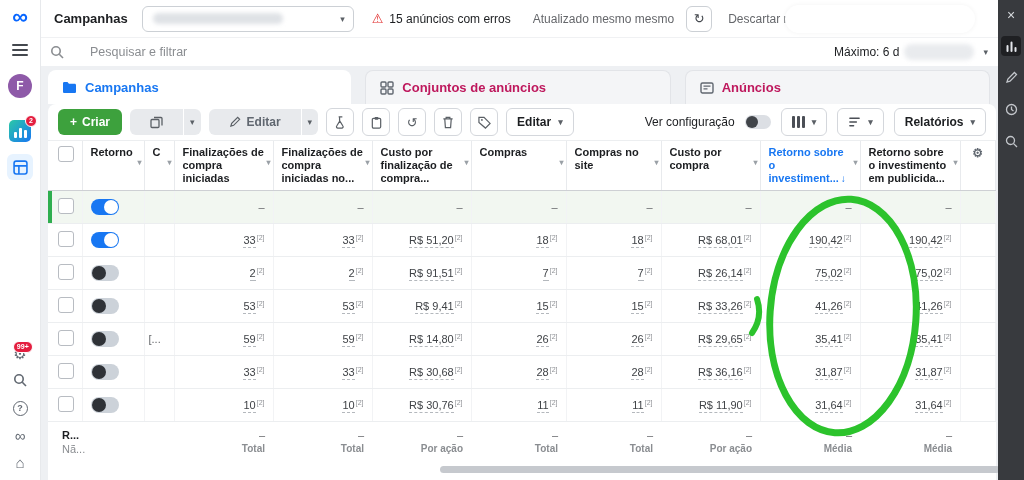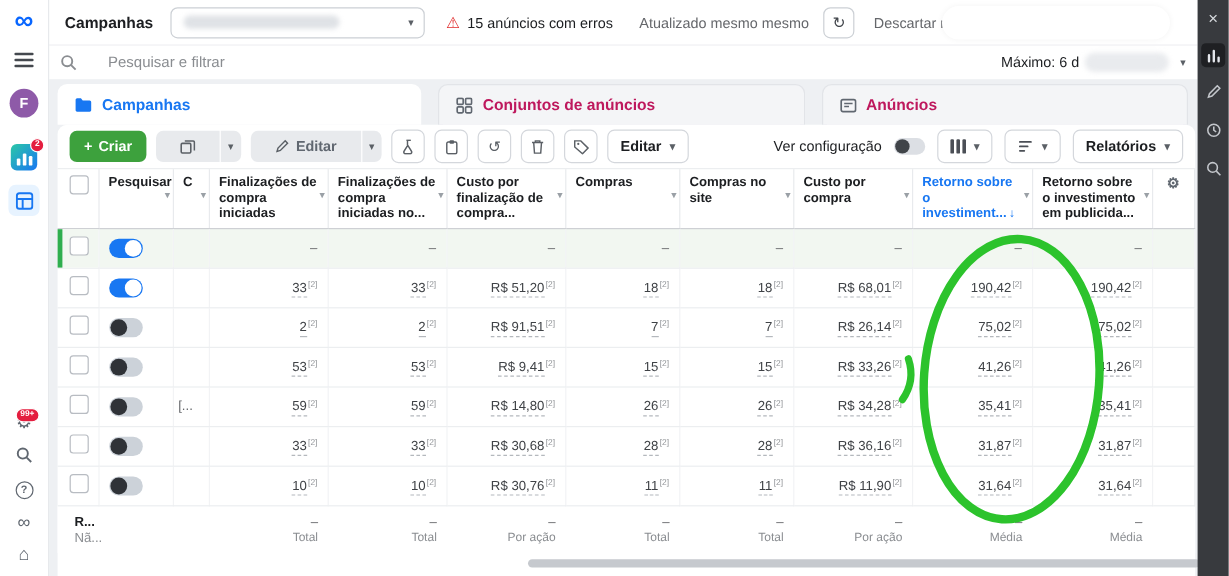--- a/index.html
+++ b/index.html
@@ -120,21 +120,21 @@
   td.val-cell{text-align:right;padding:0 8px;color:#3f4246;white-space:nowrap;}
   .metric{border-bottom:1px dashed #b4b8bd;padding-bottom:1px;cursor:pointer;color:#3f4246;}
   sup.fn{font-size:7px;color:#8f9296;margin-left:1px;}
   .dash{color:#65676b;}
   tfoot td{border-top:1px solid #ced0d4;height:40px;background:#fff;vertical-align:middle;}
   td.foot-name{padding:4px 8px 4px 14px;}
   .fn-top{font-weight:bold;font-size:11px;color:#1c1e21;}
   .fn-bot{font-size:11px;color:#8a8d91;margin-top:2px;}
   td.foot-val{text-align:right;padding:3px 8px;}
   .fv-v{color:#65676b;font-size:11px;}
-  .fv-c{color:#8a8d91;font-size:10px;margin-top:2px;}
+  .fv-c{color:#8a8d91;font-size:10px;margin-top:2px;font-weight:bold;}
   
   .hscroll{position:absolute;left:392px;bottom:7px;width:560px;height:7px;background:#c6c9ce;border-radius:4px;z-index:6;cursor:pointer;}
   .annotation-svg{position:absolute;left:0;top:0;z-index:100;pointer-events:none;}
 </style>
 </head>
 <body>
 
 <nav class="left-rail">
   <span class="meta-logo">∞</span>
   <span class="burger">
@@ -348,21 +348,21 @@
         <col style="width: 95px;">
         <col style="width: 95px;">
         <col style="width: 99px;">
         <col style="width: 100px;">
         <col style="width: 100px;">
         <col>
       </colgroup>
       <thead>
         <tr>
           <th class="cb-col"><span class="checkbox"></span></th>
-          <th class="col-h"><span class="h-label">Pesquisar</span><span class="h-caret">▾</span></th>
+          <th class="col-h"><span class="h-label">Retorno</span><span class="h-caret">▾</span></th>
           <th class="col-h"><span class="h-label">C</span><span class="h-caret">▾</span></th>
           <th class="col-h"><span class="h-label">Finalizações de compra iniciadas</span><span class="h-caret">▾</span></th>
           <th class="col-h"><span class="h-label">Finalizações de compra iniciadas no...</span><span class="h-caret">▾</span></th>
           <th class="col-h"><span class="h-label">Custo por finalização de compra...</span><span class="h-caret">▾</span></th>
           <th class="col-h"><span class="h-label">Compras</span><span class="h-caret">▾</span></th>
           <th class="col-h"><span class="h-label">Compras no site</span><span class="h-caret">▾</span></th>
           <th class="col-h"><span class="h-label">Custo por compra</span><span class="h-caret">▾</span></th>
           <th class="col-h col-active"><span class="h-label">Retorno sobre o investiment...</span><span class="sort-ind">↓</span><span class="h-caret">▾</span></th>
           <th class="col-h"><span class="h-label">Retorno sobre o investimento em publicida...</span><span class="h-caret">▾</span></th>
           <th class="gear-col"><span class="gear-ico">⚙</span></th>
@@ -427,21 +427,21 @@
         </tr>
         <tr>
           <td class="cb-col"><span class="checkbox"></span></td>
           <td class="tg-col"><span class="switch off"><span class="knob"></span></span></td>
           <td class="name-col"><span class="name-txt">[...</span></td>
           <td class="val-cell"><span class="metric">59</span><sup class="fn">[2]</sup></td>
           <td class="val-cell"><span class="metric">59</span><sup class="fn">[2]</sup></td>
           <td class="val-cell"><span class="metric">R$ 14,80</span><sup class="fn">[2]</sup></td>
           <td class="val-cell"><span class="metric">26</span><sup class="fn">[2]</sup></td>
           <td class="val-cell"><span class="metric">26</span><sup class="fn">[2]</sup></td>
-          <td class="val-cell"><span class="metric">R$ 34,28</span><sup class="fn">[2]</sup></td>
+          <td class="val-cell"><span class="metric">R$ 29,65</span><sup class="fn">[2]</sup></td>
           <td class="val-cell"><span class="metric">35,41</span><sup class="fn">[2]</sup></td>
           <td class="val-cell"><span class="metric">35,41</span><sup class="fn">[2]</sup></td>
           <td class="gear-col"></td>
         </tr>
         <tr>
           <td class="cb-col"><span class="checkbox"></span></td>
           <td class="tg-col"><span class="switch off"><span class="knob"></span></span></td>
           <td class="name-col"></td>
           <td class="val-cell"><span class="metric">33</span><sup class="fn">[2]</sup></td>
           <td class="val-cell"><span class="metric">33</span><sup class="fn">[2]</sup></td>

